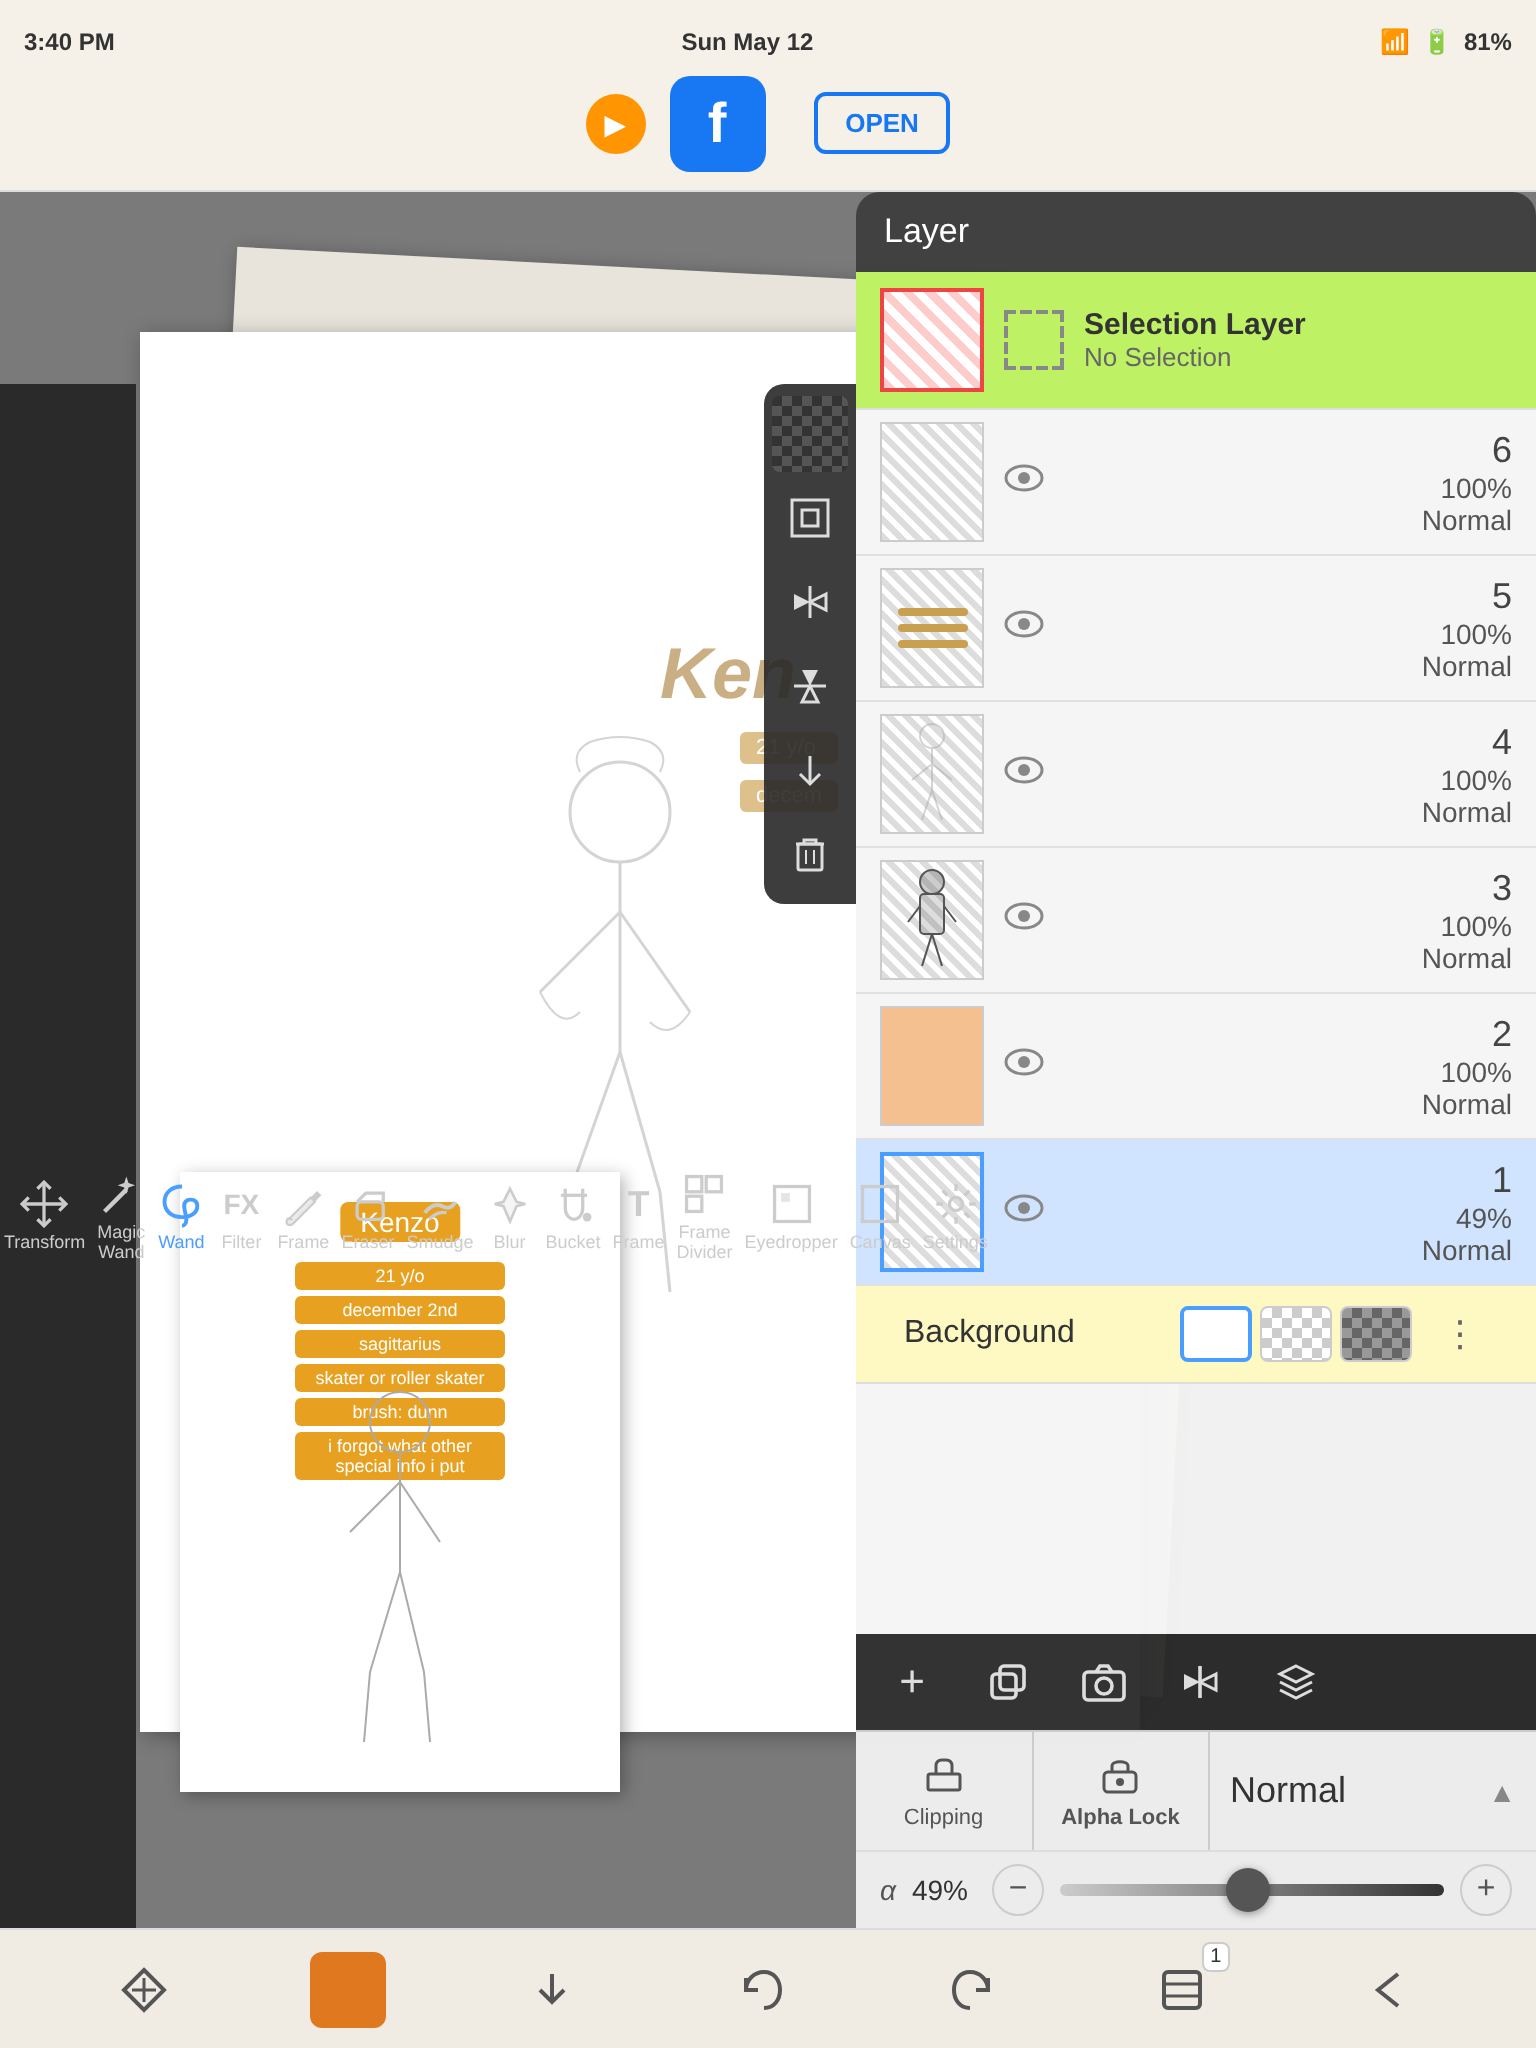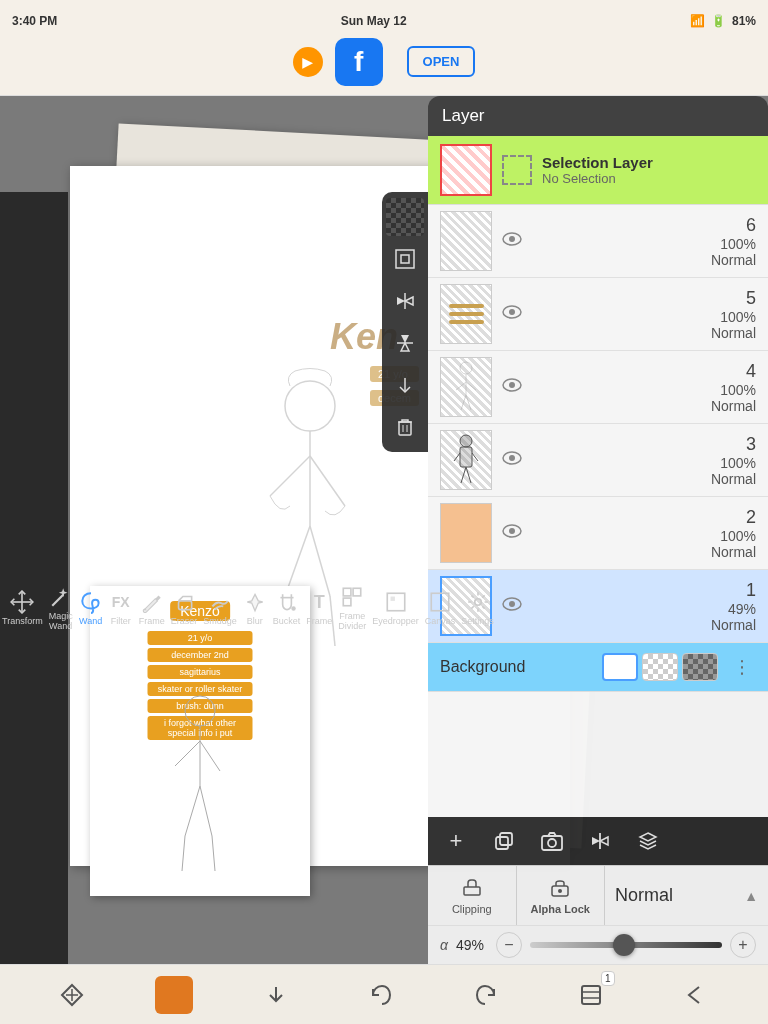--- a/index.html
+++ b/index.html
@@ -332,22 +332,22 @@
     }
     .layer-blend {
       font-size: 14px;
       color: #555;
     }
 
     
     .background-row {
       display: flex;
       align-items: center;
-      padding: 10px 12px;
-      background: #7dd3fc;
+      padding: 10px 24px;
+      background: #fef9c3;
       border-bottom: 1px solid #ddd;
       gap: 10px;
     }
     .bg-label {
       flex: 1;
       font-size: 16px;
       color: #333;
     }
     .bg-swatches {
       display: flex;

